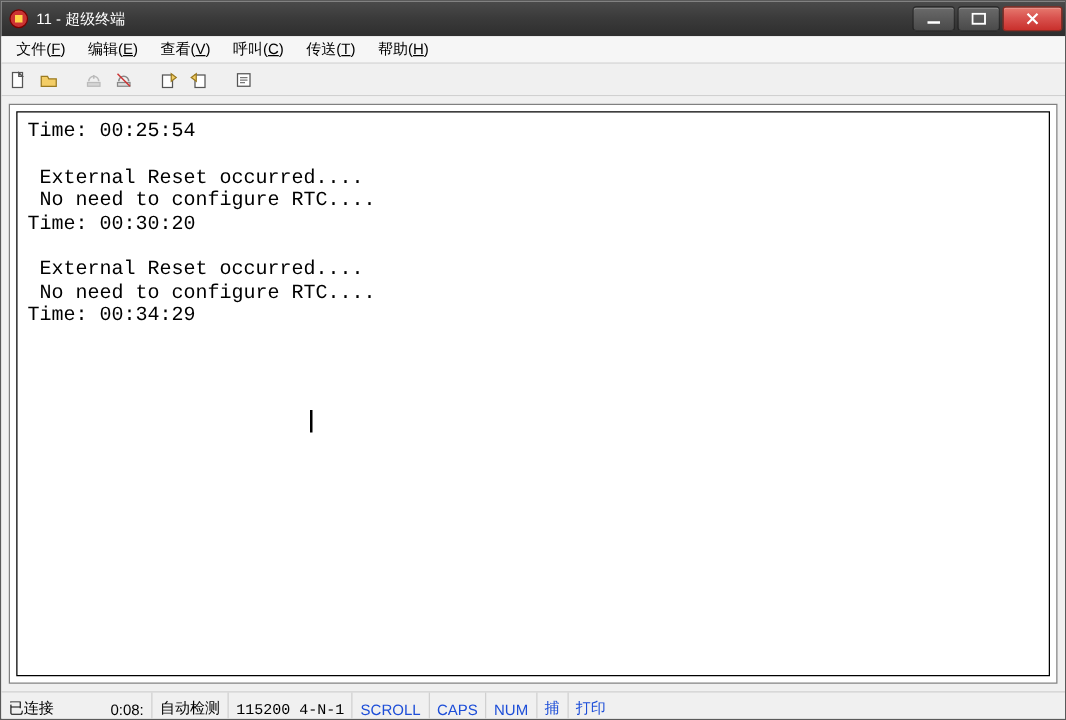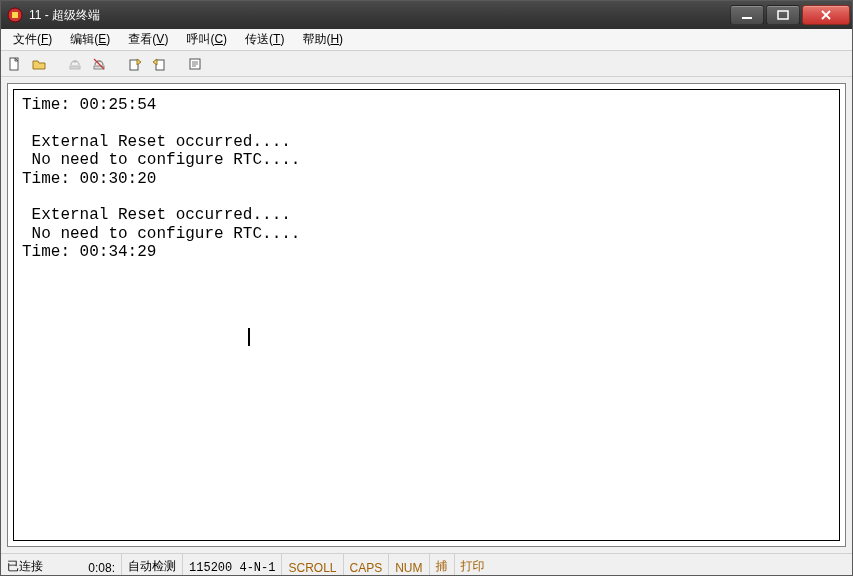--- a/index.html
+++ b/index.html
@@ -114,21 +114,21 @@
     display: flex; align-items: stretch;
     font-size: 12px;
   }
   .status-cell {
     padding: 0 6px;
     display:flex; align-items:flex-end;
     border-right: 1px solid #d0d0d0;
     color:#000;
     gap:21px;
   }
-  .status-cell.dim { color:#a16207; }
+  .status-cell.dim { color:#1d4ed8; }
   .status-cell.mono { font-family:"Courier New",monospace; }
 </style>
 </head>
 <body>
 
 <div class="titlebar">
   <span class="app-icon">
     <svg width="16" height="16" viewBox="0 0 16 16">
       <circle cx="8" cy="8" r="7" fill="#c33" stroke="#700"></circle>
       <rect x="5" y="5" width="6" height="6" fill="#ffd54a"></rect>

